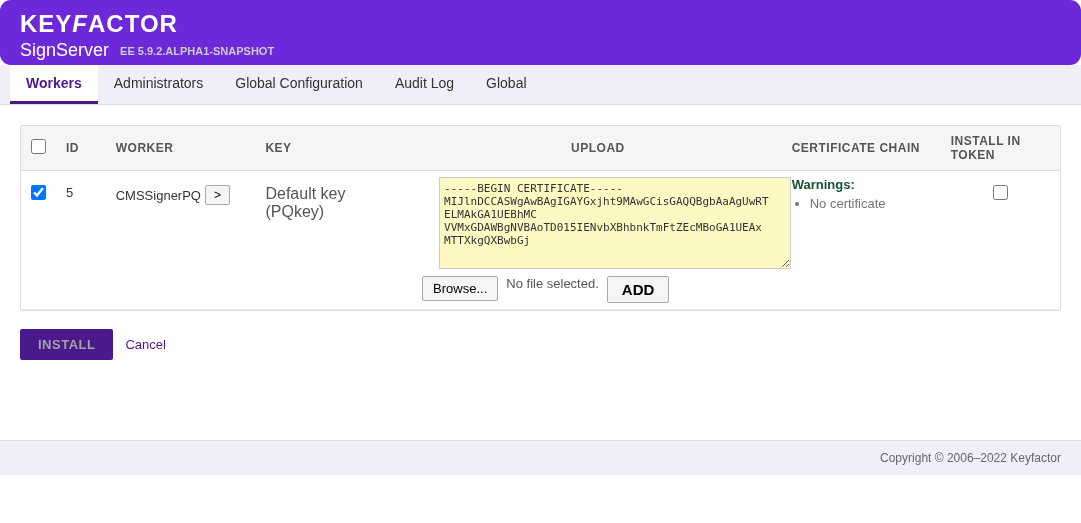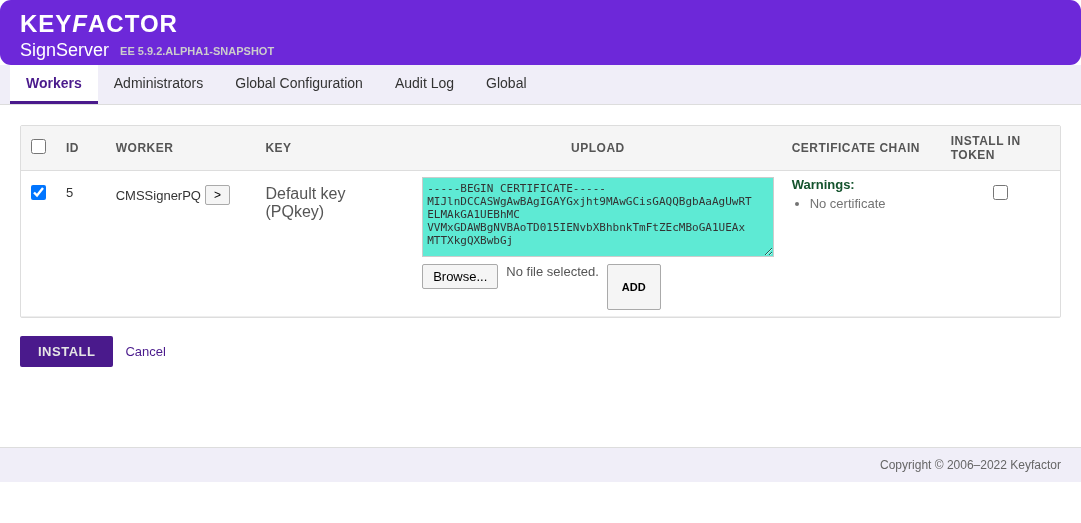--- a/index.html
+++ b/index.html
@@ -114,53 +114,54 @@
     tbody td.col-id { padding-top: 14px; }
     tbody td.col-worker { padding-top: 14px; }
     tbody td.col-key { padding-top: 14px; font-size: 16px; color: #555; }
     tbody td.col-upload { padding: 6px 8px; }
     tbody td.col-chain { padding-top: 6px; }
     tbody td.col-token { text-align: center; padding-top: 14px; }
 
     
     .cert-textarea {
       width: 100%;
-      height: 80px;
+      height: 92px;
       font-family: monospace;
       font-size: 11px;
       border: 1px solid #ccc;
       resize: vertical;
       padding: 4px;
       color: #333;
-      background: #5eead4;
+      background: #fef9c3;
+      margin-left: 17px;
     }
     .upload-bottom {
       display: flex;
       align-items: flex-start;
       margin-top: 4px;
       gap: 8px;
     }
     .btn-browse {
       padding: 4px 10px;
       border: 1px solid #aaa;
       background: #f5f5f5;
       cursor: pointer;
       font-size: 13px;
       border-radius: 2px;
     }
     .no-file-text {
       font-size: 13px;
       color: #555;
     }
     .btn-add {
-      padding: 16px 14px;
+      padding: 4px 14px;
       border: 1px solid #aaa;
       background: #f5f5f5;
       cursor: pointer;
-      font-size: 11px;
+      font-size: 15px;
       border-radius: 2px;
       font-weight: 600;
     }
 
     
     .worker-cell {
       display: flex;
       align-items: center;
       gap: 4px;
     }
@@ -199,21 +200,21 @@
     
     .actions {
       margin-top: 18px;
       display: flex;
       align-items: center;
       gap: 12px;
     }
     .btn-install {
       padding: 8px 18px;
       background: #4a1a8c;
-      color: #e5e5e5;
+      color: #a3a3a3;
       border: none;
       cursor: pointer;
       font-size: 13px;
       font-weight: 700;
       border-radius: 2px;
       letter-spacing: 0.5px;
     }
     .btn-cancel {
       background: none;
       border: none;

